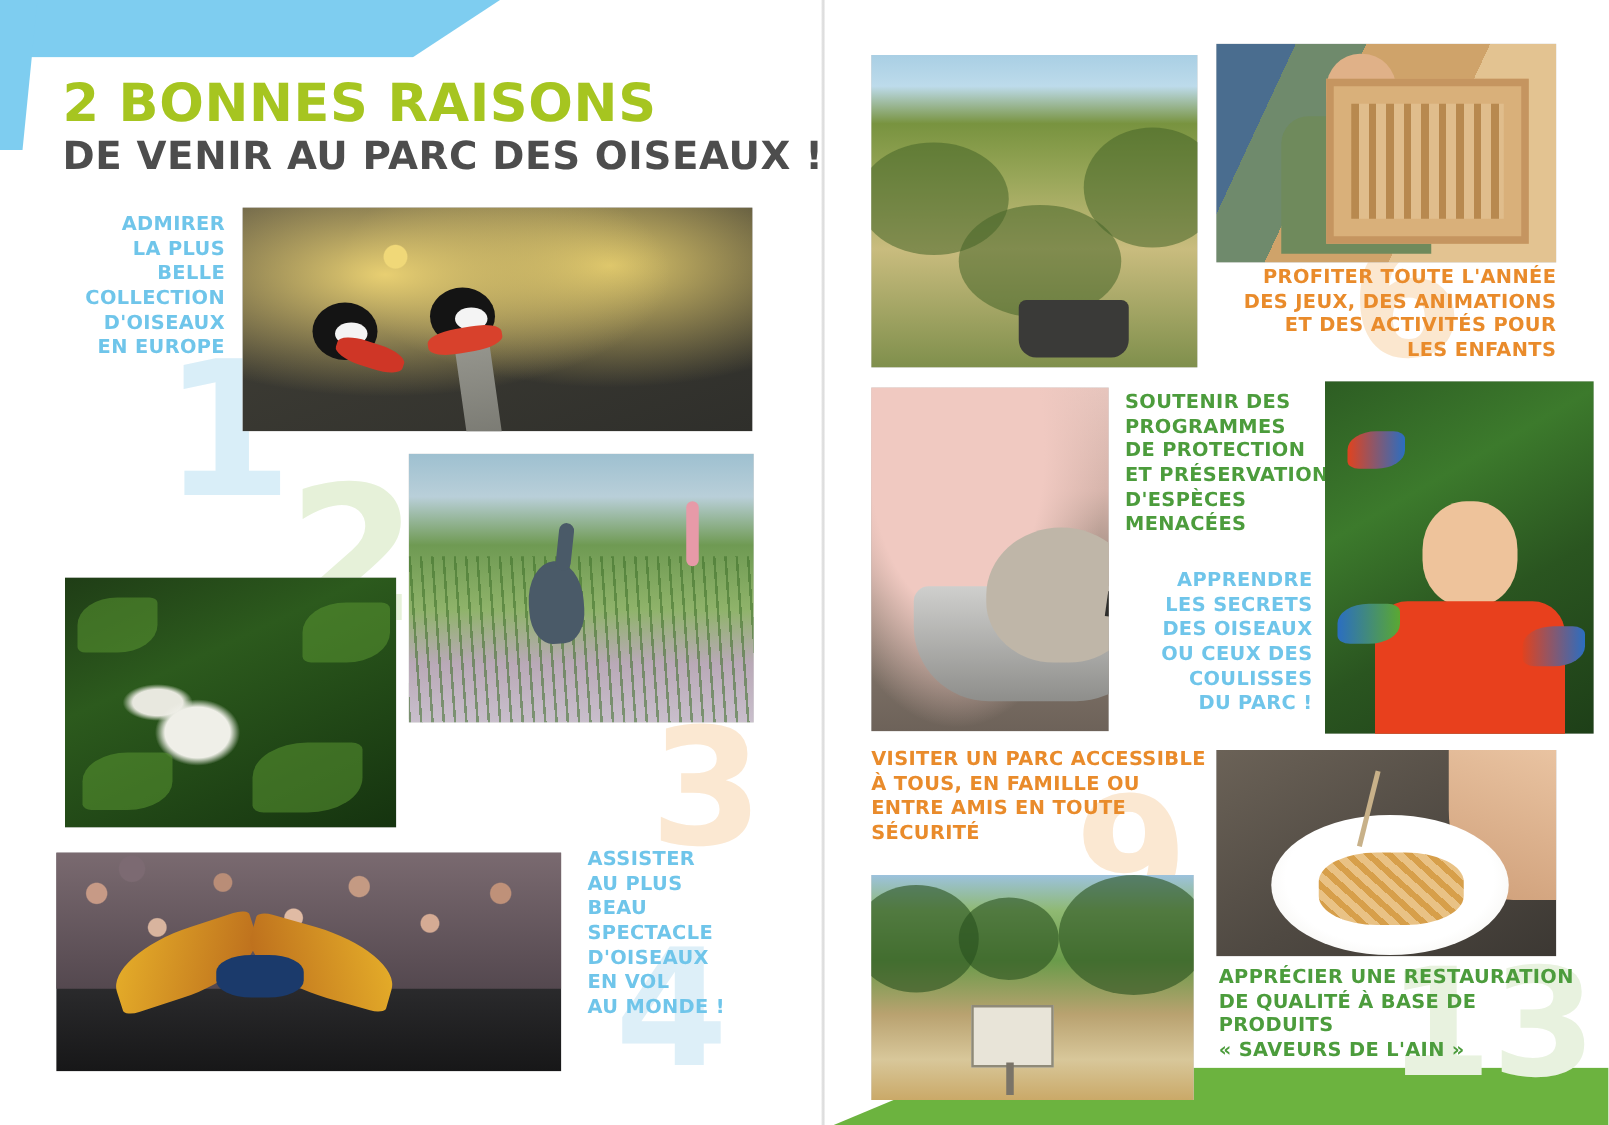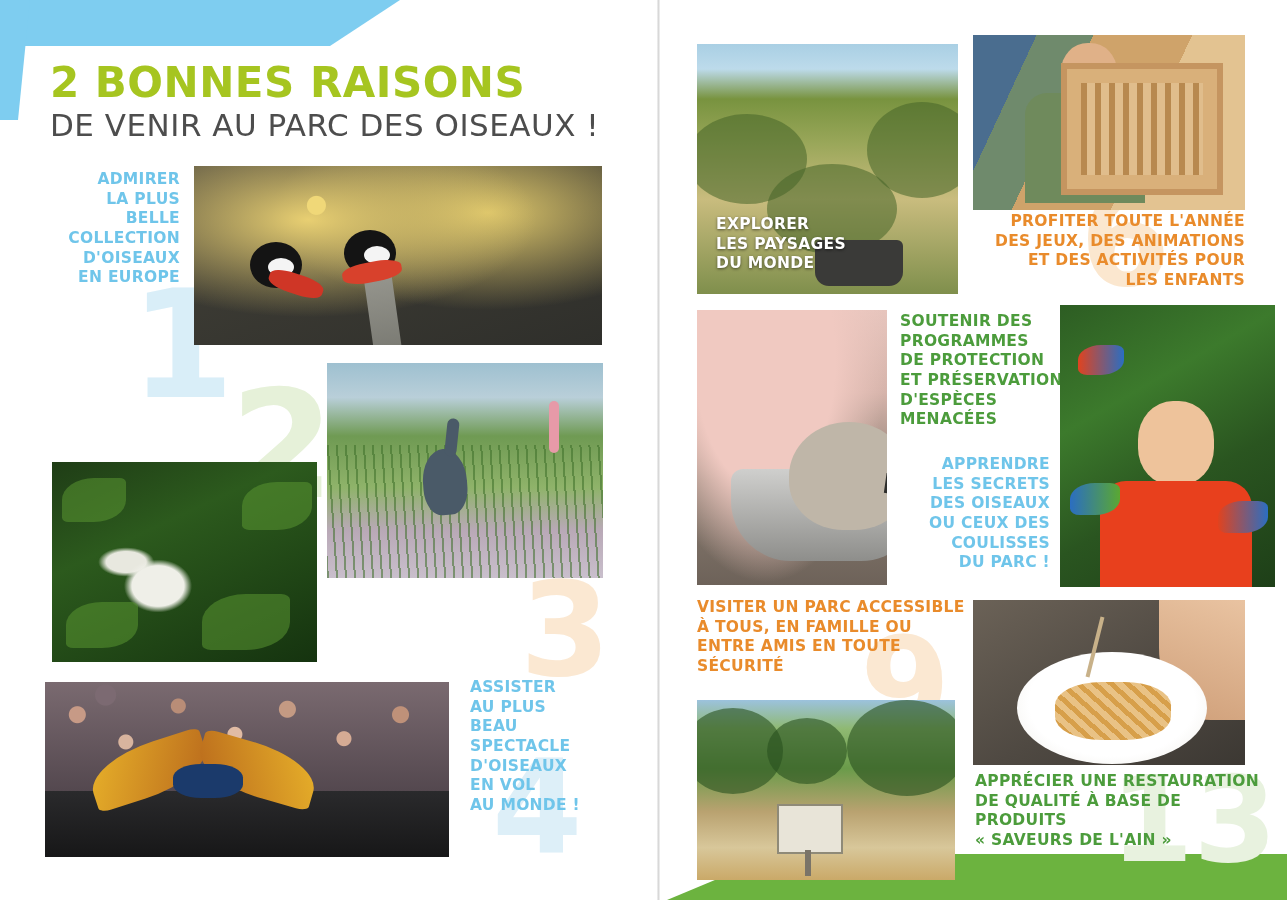--- a/index.html
+++ b/index.html
@@ -65,21 +65,21 @@
     font-size: 42px;
     font-weight: bold;
     letter-spacing: 0.5px;
     color: #a6c520;
     font-family: "DejaVu Sans", sans-serif;
   }
   .title-sub {
     position: absolute;
     left: 50px; top: 107px;
     font-size: 31px;
-    font-weight: normal;
+    font-weight: bold;
     color: #4d4d4d;
     letter-spacing: 0.5px;
     font-family: "DejaVu Sans", sans-serif;
   }
 
   
   .cap {
     position: absolute;
     font-weight: bold;
     font-size: 15.5px;
@@ -388,23 +388,20 @@
 AU MONDE !</div>
 
   <div class="photo ph-land" style="left:697px; top:44px; width:261px; height:250px;">
     <div class="inner">
       <div class="bush" style="left:-10px; top:70px; width:120px; height:90px;"></div>
       <div class="bush" style="left:170px; top:58px; width:110px; height:96px;"></div>
       <div class="bush" style="left:70px; top:120px; width:130px; height:90px;"></div>
       <div class="pot"></div>
     </div>
   </div>
-  <div class="cap white left" style="left:716px; top:215px; width:200px;">EXPLORER
-LES PAYSAGES
-DU MONDE</div>
 
   <div class="photo ph-kids" style="left:973px; top:35px; width:272px; height:175px;">
     <div class="inner">
       <div class="boyshirt"></div>
       <div class="boyhead"></div>
       <div class="box"></div>
     </div>
   </div>
   <div class="cap orange right" style="left:955px; top:212px; width:290px;">PROFITER TOUTE L'ANNÉE
 DES JEUX, DES ANIMATIONS

